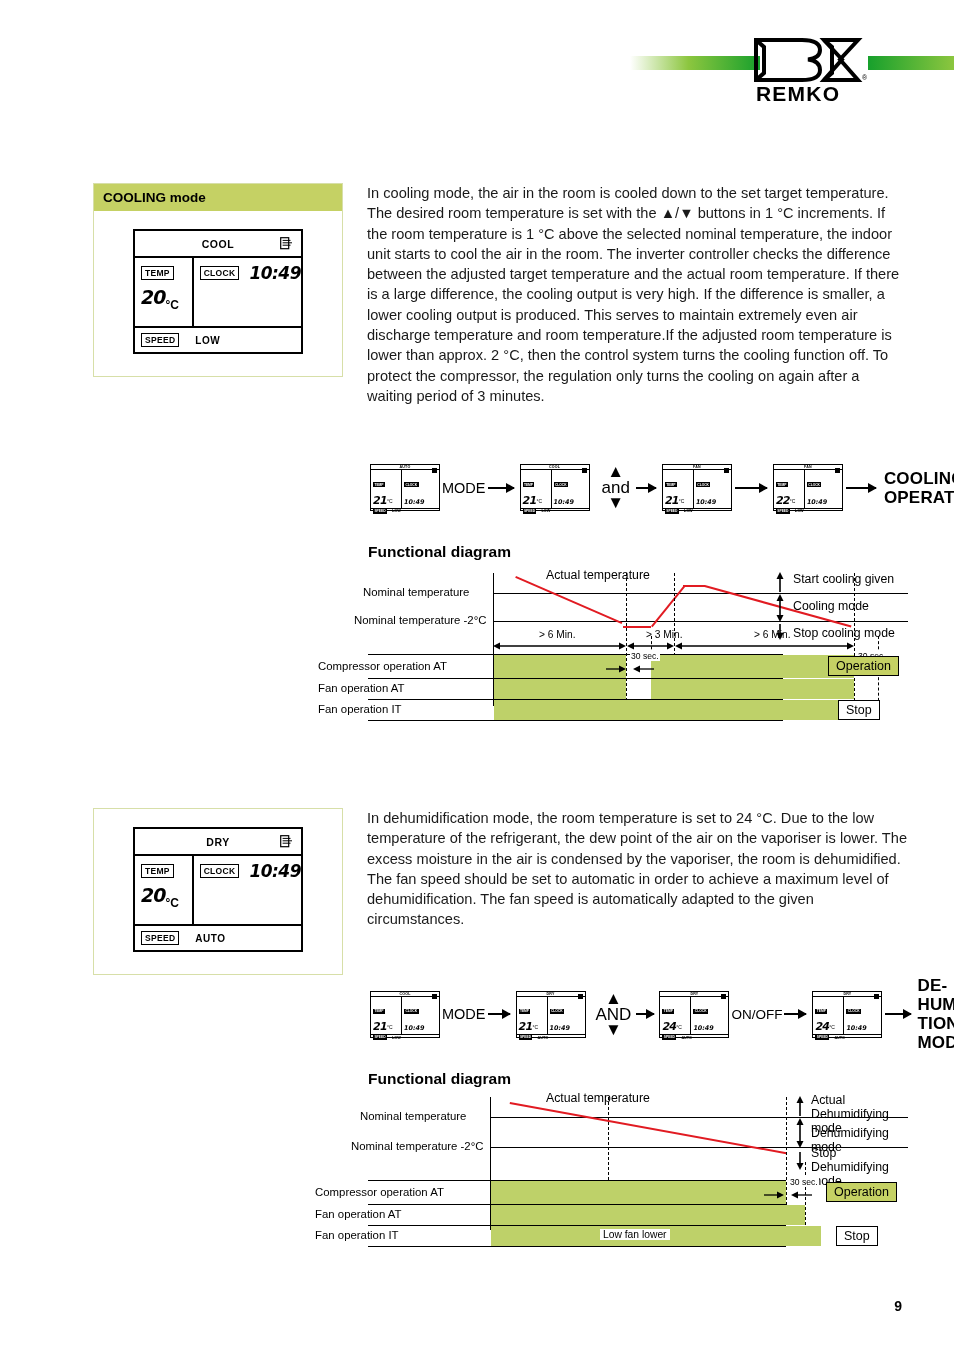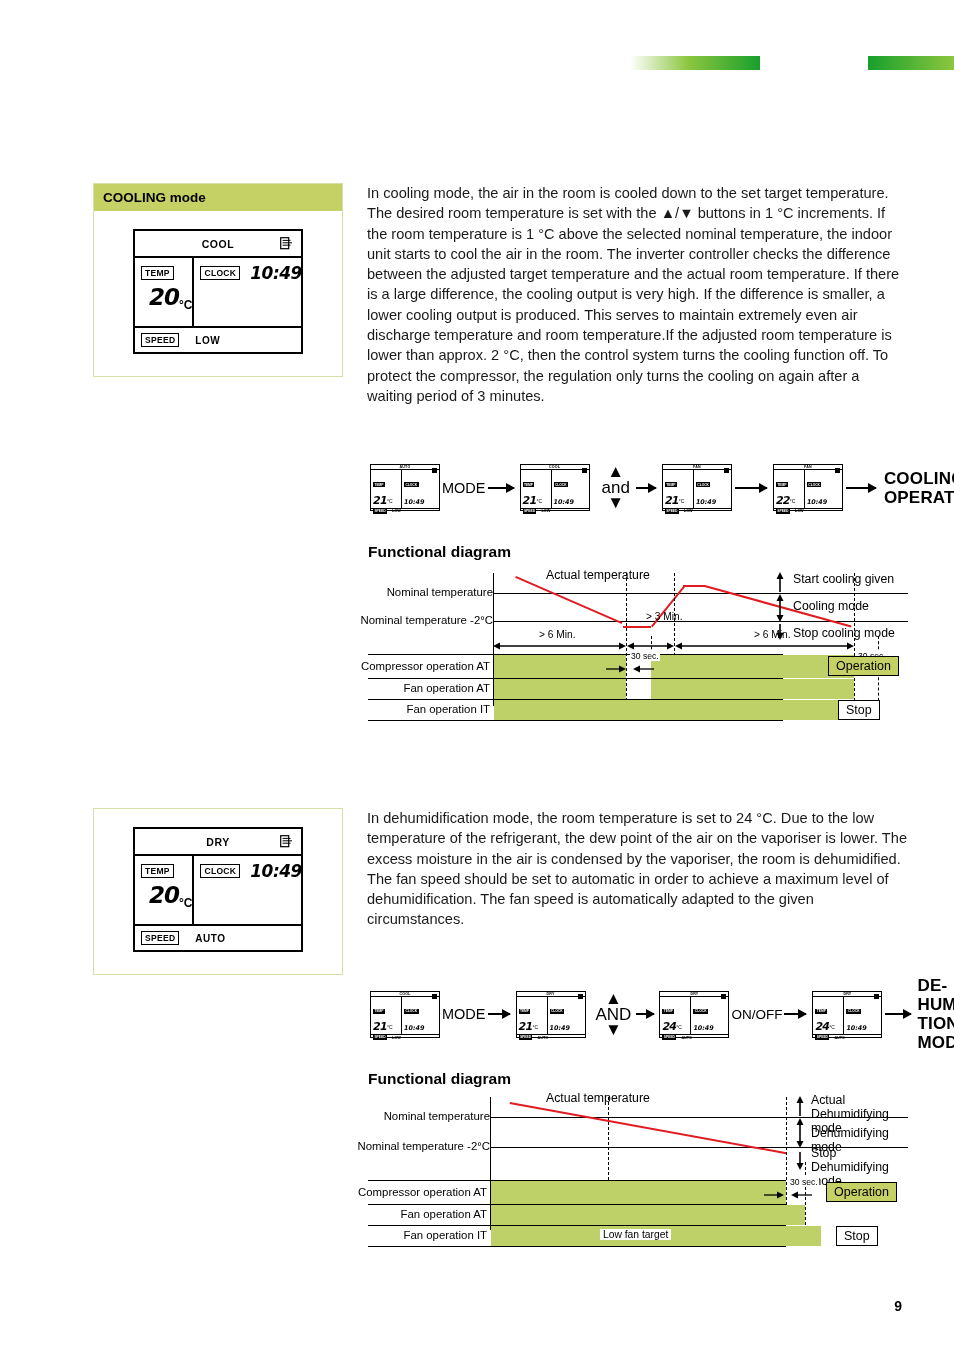--- a/index.html
+++ b/index.html
@@ -50,21 +50,21 @@
   .lcd-icon { position:absolute; right:7px; top:5px; }
   .lcd-mid { display:flex; height:68px; }
   .lcd-left { width:72px; border-right:2px solid #000; padding:4px 0 0 6px; position:relative; }
   .lcd-right { flex:1; padding:4px 0 0 6px; position:relative; }
   .tag {
     display:inline-block; border:1.5px solid #000; font-size:8.5px; font-weight:bold;
     padding:0px 3px; letter-spacing:.3px; line-height:12px;
   }
   .seg {
     font-family:"DejaVu Sans", sans-serif; font-weight:bold; font-style:italic;
-    font-size:23px; line-height:30px; letter-spacing:-1px;margin-left:8px;
+    font-size:19px; line-height:30px; letter-spacing:-1px;
   }
   .seg-small {
     font-family:"DejaVu Sans", sans-serif; font-weight:bold; font-style:italic;
     font-size:17px; letter-spacing:-.5px;
   }
   .deg { font-size:12px; font-weight:bold; font-style:normal; vertical-align:3px; }
   .temp-row { display:flex; align-items:flex-end; margin-top:2px; }
   .clock-row { display:flex; align-items:center; gap:10px; margin-top:1px; }
   .lcd-bot {
     height:26px; border-top:2px solid #000; display:flex; align-items:center;
@@ -120,21 +120,21 @@
   .updown { display:flex; flex-direction:column; align-items:center; font-size:17px; line-height:14px; }
   .updown .mid { font-size:17px; line-height:17px;text-align:right; }
   .flow-result {
     font-size:17px; font-weight:bold; line-height:19px; letter-spacing:.2px;
   }
 
   
   .fd-title { position:absolute; font-size:15.5px; font-weight:bold; }
   .fd { position:absolute; }
   .fd-row-label {
-    position:absolute; text-align:right; font-size:11.4px; line-height:13px;
+    position:absolute; text-align:left; font-size:11.4px; line-height:13px;
   }
   .hline { position:absolute; background:#000; height:1px; }
   .vline { position:absolute; background:#000; width:1px; }
   .vdash { position:absolute; border-left:1.4px dashed #000; }
   .greenbar { position:absolute; background:#bed169; }
   .legend-box {
     position:absolute; border:1.3px solid #000; font-size:12.5px;
     padding:2px 7px; background:#fff;
   }
   .legend-box.on { background:#c5d164; }
@@ -147,20 +147,29 @@
   .lowfan { position:absolute; font-size:10.3px; background:#fff; padding:0 3px; }
 
   .pagenum { position:absolute; right:52px; top:1298px; font-size:14px; font-weight:bold; }
 </style>
 </head>
 <body>
 
 <div class="header">
   <div class="bar-left"></div>
   <div class="bar-right"></div>
+  <div class="logo-wrap">
+    <svg class="logo-mark" width="112" height="44" viewBox="0 0 112 44">
+      <path d="M2 2 H48 Q66 2 66 12 Q66 20 54 21.5 Q66 23 66 32 Q66 42 48 42 H2 Z M2 2 L10 9 L10 35 L2 42" fill="none" stroke="#000" stroke-width="4"></path>
+      <path d="M70 2 L104 2 L86 21.5 L104 42 L70 42 L88 21.5 Z" fill="none" stroke="#000" stroke-width="4"></path>
+      <path d="M70 2 L78 9 L78 35 L70 42" fill="none" stroke="#000" stroke-width="4"></path>
+    </svg>
+    <span class="logo-reg">®</span>
+    <div class="logo-text">REMKO</div>
+  </div>
 </div>
 
 <div class="panel" style="left:93px; top:183px; width:250px;">
   <div class="panel-head">COOLING mode</div>
   <div class="panel-body">
     <div class="lcd">
       <div class="lcd-top">
         <span class="lcd-mode">COOL</span>
         <span class="lcd-icon">
           <svg width="14" height="13" viewBox="0 0 14 13">
@@ -324,21 +333,21 @@
 
   <div class="vdash" style="left:258px; top:5px; height:133px;"></div>
   <div class="vdash" style="left:283px; top:68px; height:70px;"></div>
   <div class="vdash" style="left:306px; top:5px; height:133px;"></div>
   <div class="vdash" style="left:486px; top:5px; height:133px;"></div>
   <div class="vdash" style="left:510px; top:68px; height:70px;"></div>
 
   <div class="vline" style="left:125px; top:5px; height:133px;"></div>
 
   <div class="tick" style="left:155px; top:61px;">&gt; 6 Min.</div>
-  <div class="tick" style="left:262px; top:43px;">&gt; 3 Min.</div>
+  <div class="tick" style="left:262px; top:61px;">&gt; 3 Min.</div>
   <div class="tick" style="left:370px; top:61px;">&gt; 6 Min.</div>
 
   <svg style="position:absolute; left:125px; top:72px;" width="420" height="12">
     <line x1="2" y1="6" x2="131" y2="6" stroke="#000" stroke-width="1.3"></line>
     <polygon points="0,6 7,2.5 7,9.5" fill="#000"></polygon>
       <polygon points="133,6 126,2.5 126,9.5" fill="#000"></polygon>
     <line x1="136" y1="6" x2="179" y2="6" stroke="#000" stroke-width="1.3"></line>
     <polygon points="134,6 141,2.5 141,9.5" fill="#000"></polygon>
       <polygon points="181,6 174,2.5 174,9.5" fill="#000"></polygon>
     <line x1="184" y1="6" x2="359" y2="6" stroke="#000" stroke-width="1.3"></line>
@@ -580,21 +589,21 @@
   <div class="hline" style="left:0px; top:88px; width:418px;"></div>
   <div class="greenbar" style="left:123px; top:89px; width:295px; height:23px;"></div>
   <div class="fd-row-label" style="left:-53px; top:94px; width:172px;">Compressor operation AT</div>
   <div class="hline" style="left:0px; top:112px; width:418px;"></div>
 
   <div class="greenbar" style="left:123px; top:113px; width:314px; height:20px;"></div>
   <div class="fd-row-label" style="left:-53px; top:116px; width:172px;">Fan operation AT</div>
   <div class="hline" style="left:0px; top:133px; width:418px;"></div>
 
   <div class="greenbar" style="left:123px; top:134px; width:330px; height:20px;"></div>
-  <div class="lowfan" style="left:232px; top:137px;">Low fan target</div>
+  <div class="lowfan" style="left:232px; top:137px;">Low fan lower</div>
   <div class="fd-row-label" style="left:-53px; top:137px; width:172px;">Fan operation IT</div>
   <div class="hline" style="left:0px; top:154px; width:418px;"></div>
 
   <div class="sec-label" style="left:421px; top:85px;">30 sec.</div>
   <svg style="position:absolute; left:396px; top:98px;" width="50" height="10">
     <line x1="0" y1="5" x2="17" y2="5" stroke="#000" stroke-width="1.3"></line>
       <polygon points="20,5 13,1.5 13,8.5" fill="#000"></polygon>
     <line x1="48" y1="5" x2="30" y2="5" stroke="#000" stroke-width="1.3"></line>
       <polygon points="27,5 34,1.5 34,8.5" fill="#000"></polygon>
   </svg>

